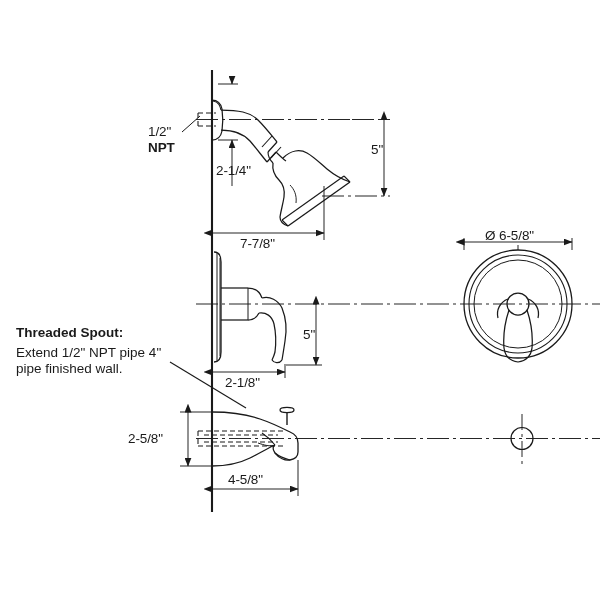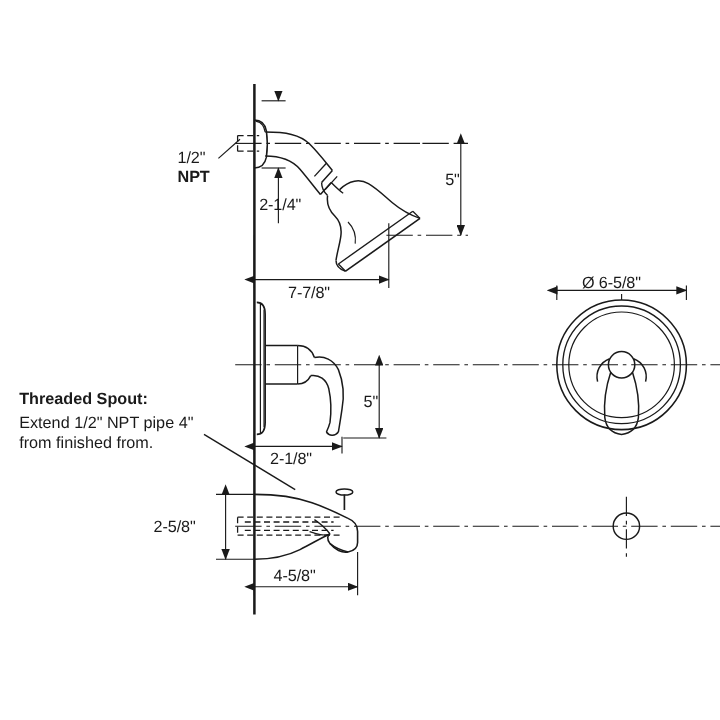--- a/index.html
+++ b/index.html
@@ -264,15 +264,15 @@
   <div class="lbl dim-lbl" style="left:303px; top:327px;">5"</div>
 
   <div class="lbl dim-lbl" style="left:128px; top:431px;">2-5/8"</div>
 
   <div class="lbl dim-lbl" style="left:228px; top:472px;">4-5/8"</div>
 
   <div class="lbl dim-lbl" style="left:485px; top:228px;">Ø 6-5/8"</div>
 
   <div class="lbl note-title" style="left:16px; top:325px;">Threaded Spout:</div>
   <div class="lbl note-body" style="left:16px; top:345px;">Extend 1/2" NPT pipe 4"</div>
-  <div class="lbl note-body" style="left:16px; top:361px;">from finished from.</div>
+  <div class="lbl note-body" style="left:16px; top:361px;">pipe finished wall.</div>
 
 </div>
 
 </body></html>

